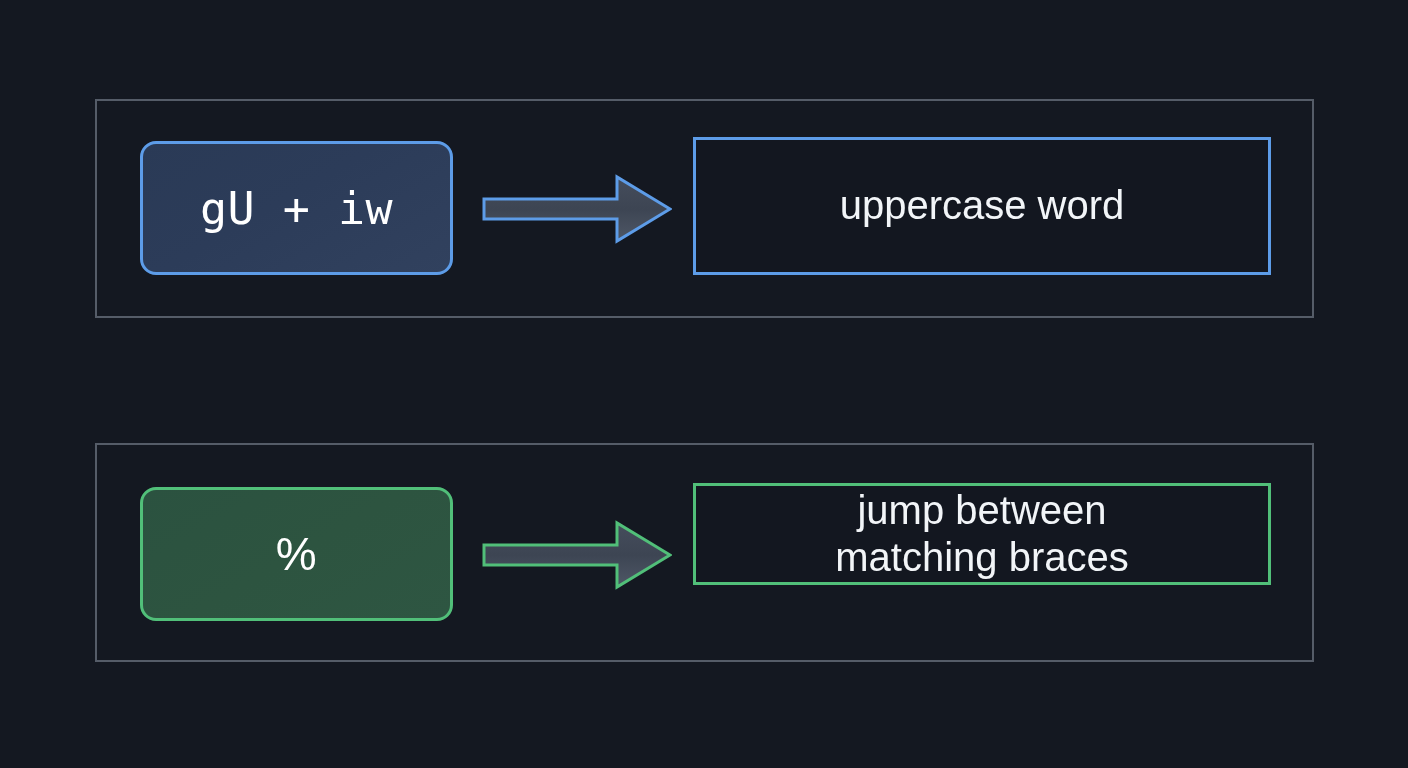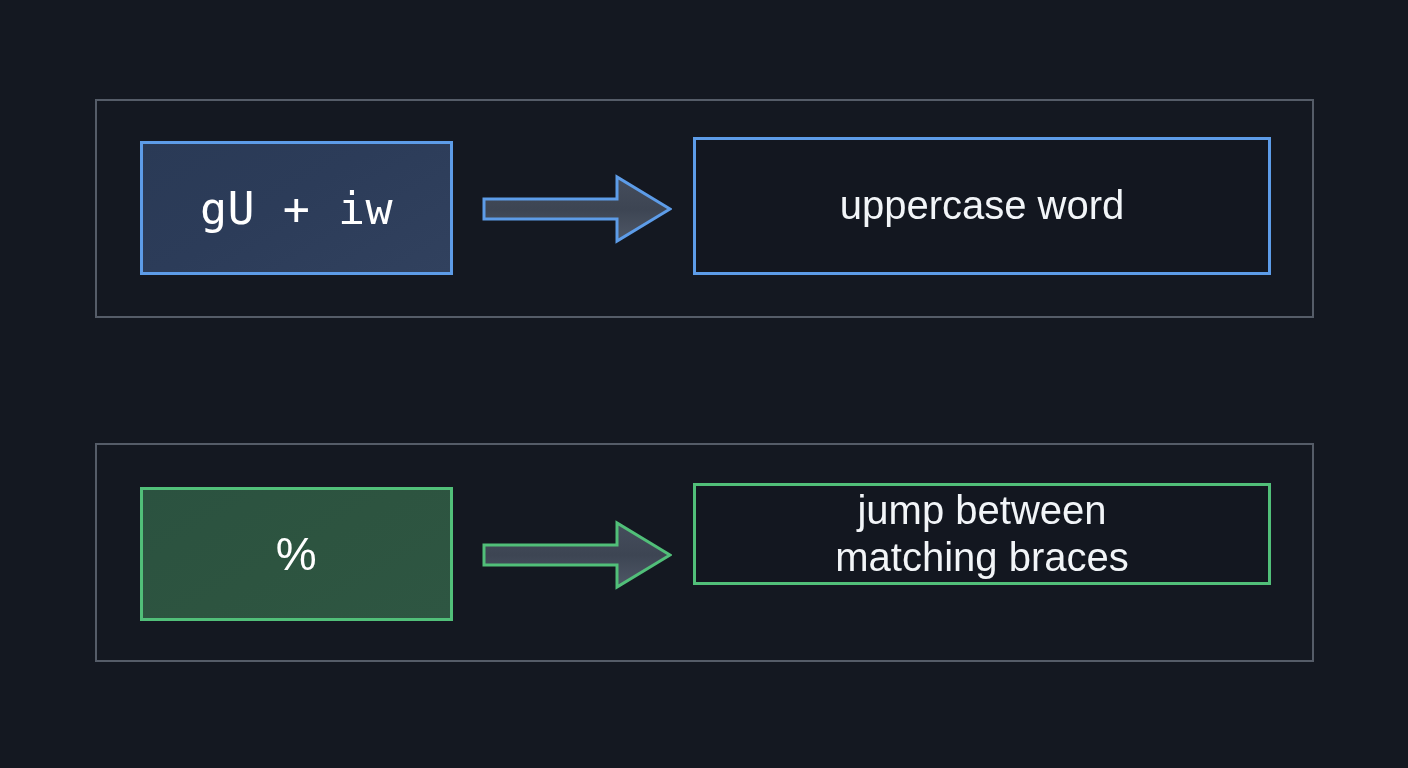--- a/index.html
+++ b/index.html
@@ -26,20 +26,21 @@
   #frame-uppercase { left: 95px;  top: 99px;  width: 1219px; height: 219px; }
   #frame-matching  { left: 95px;  top: 443px; width: 1219px; height: 219px; }
 
   
   .key-box {
     position: absolute;
     display: flex;
     align-items: center;
     justify-content: center;
     text-align: center;
+    border-radius: 16px;
   }
 
   .key-box .key-label {
     color: #f4f6f9;
     line-height: 1;
     letter-spacing: 0.5px;
   }
 
   #key-box-uppercase {
     left: 43px; top: 40px; width: 313px; height: 134px;

